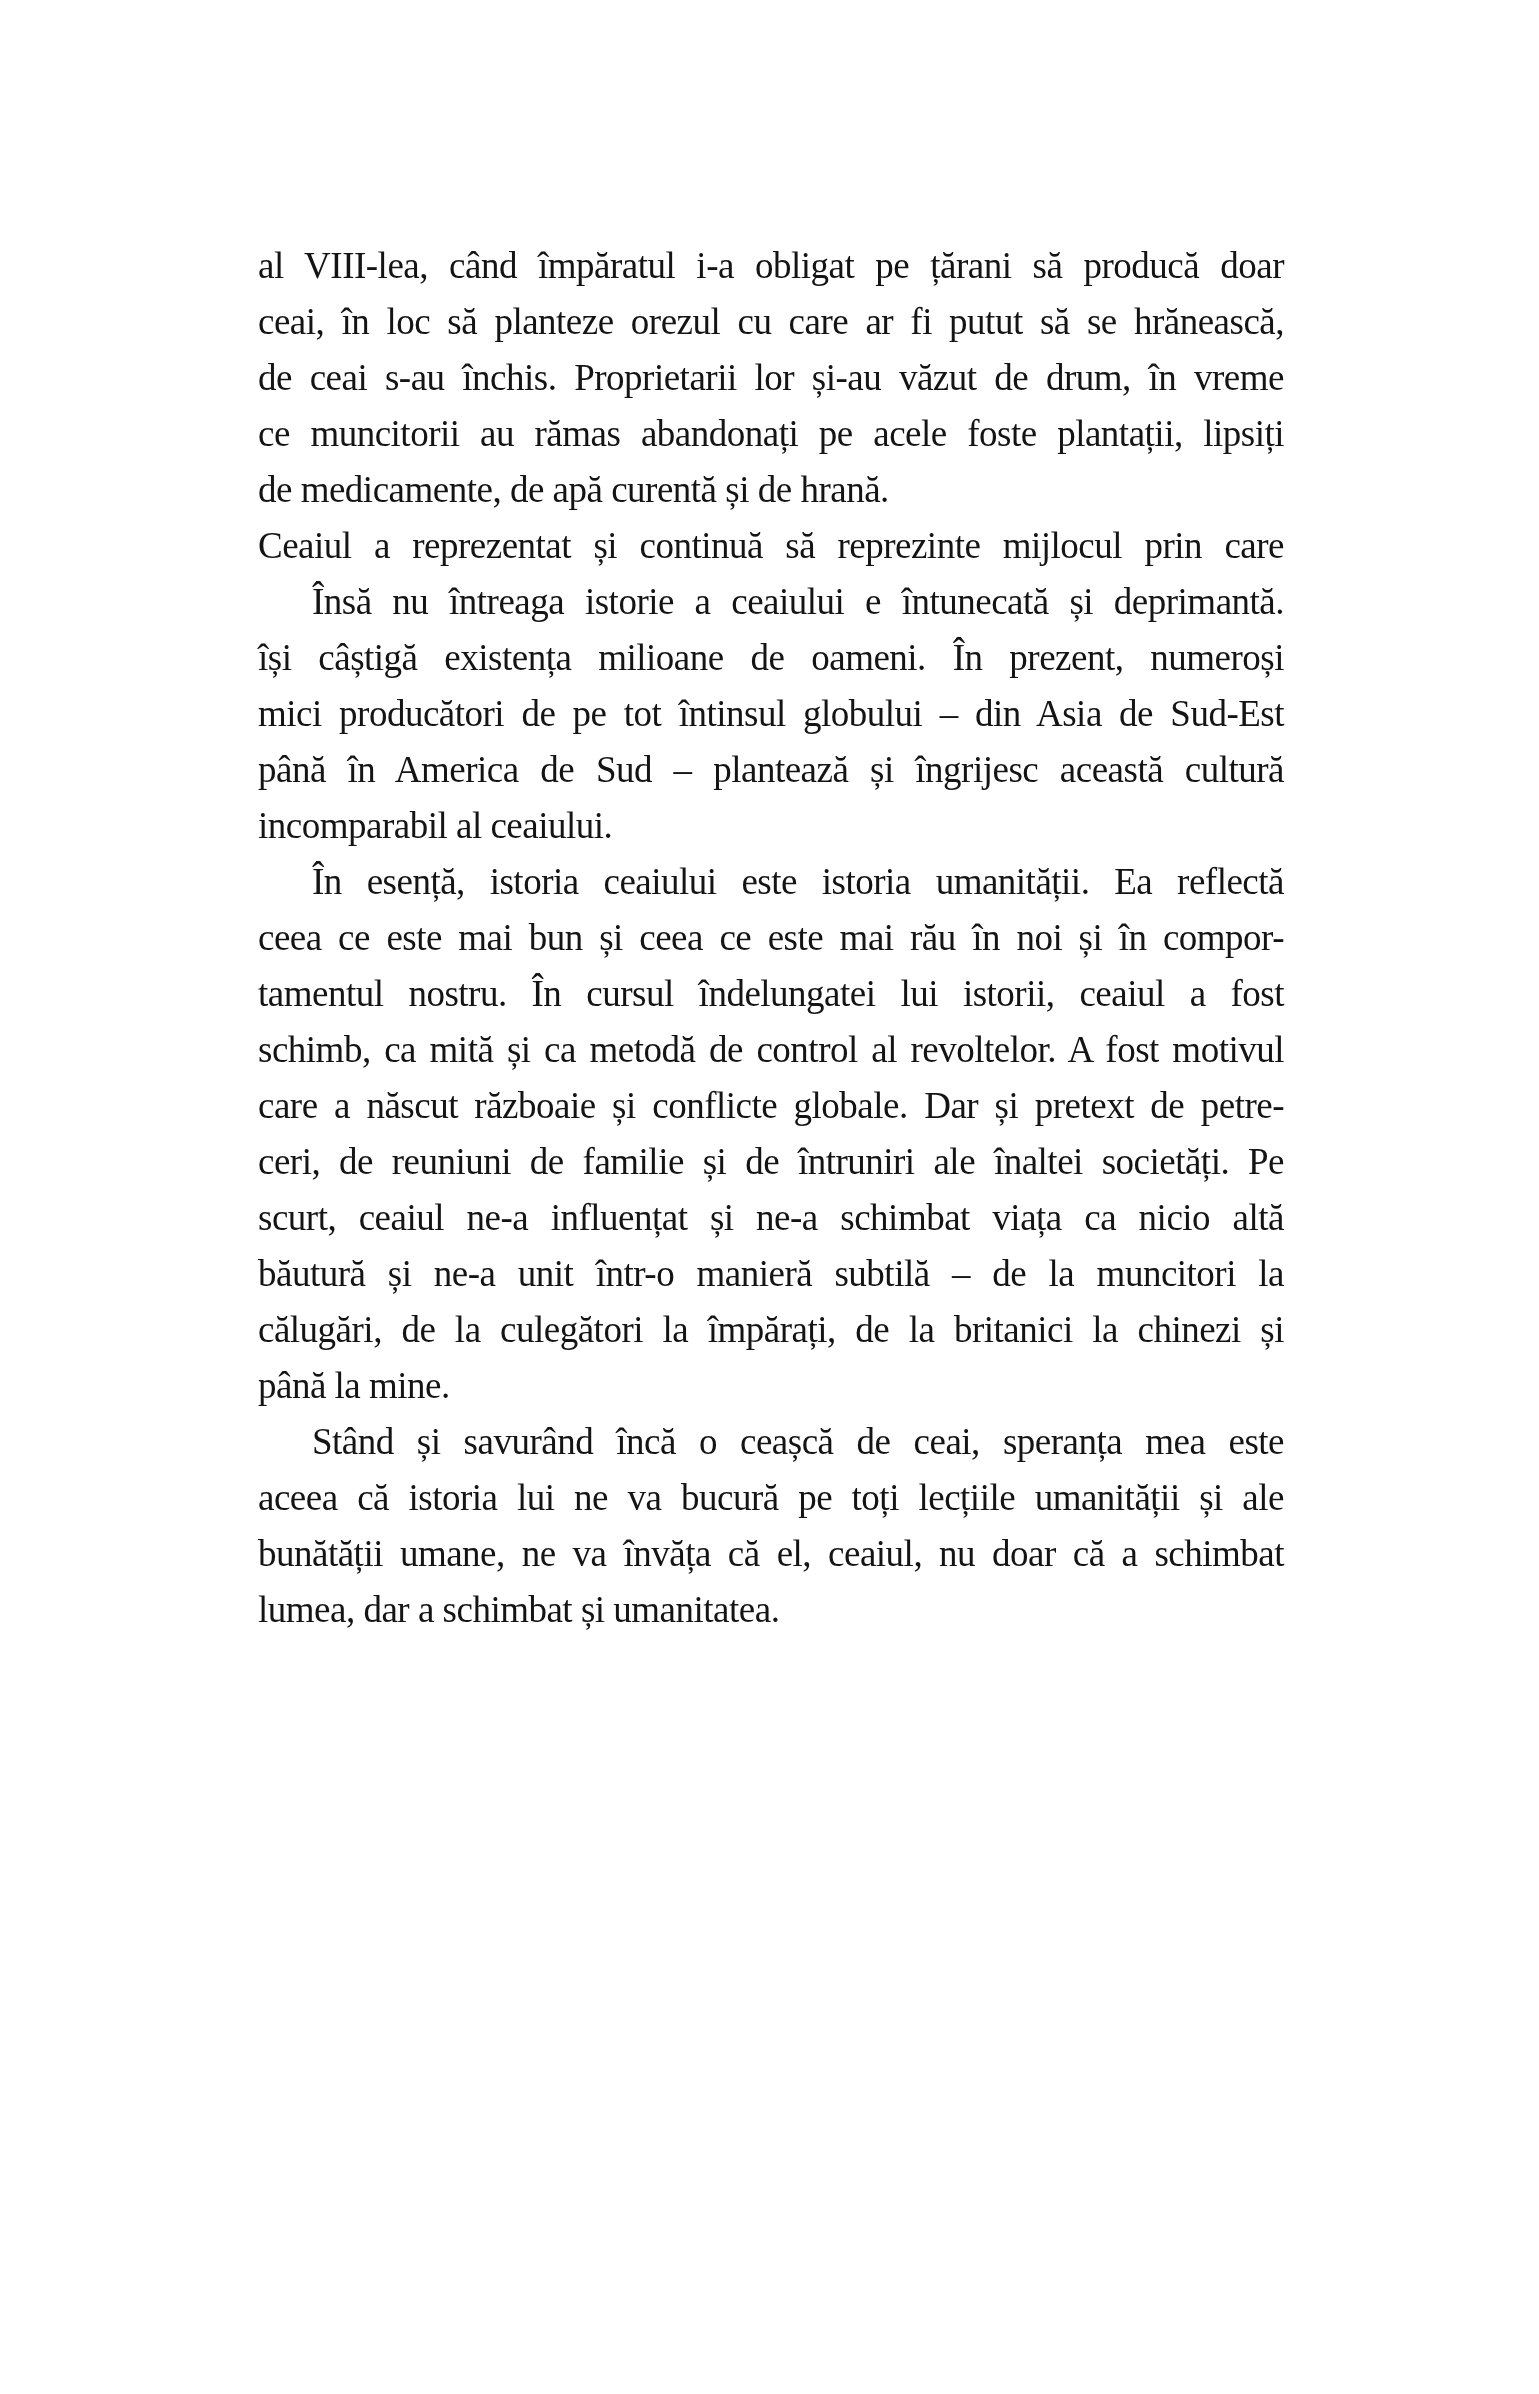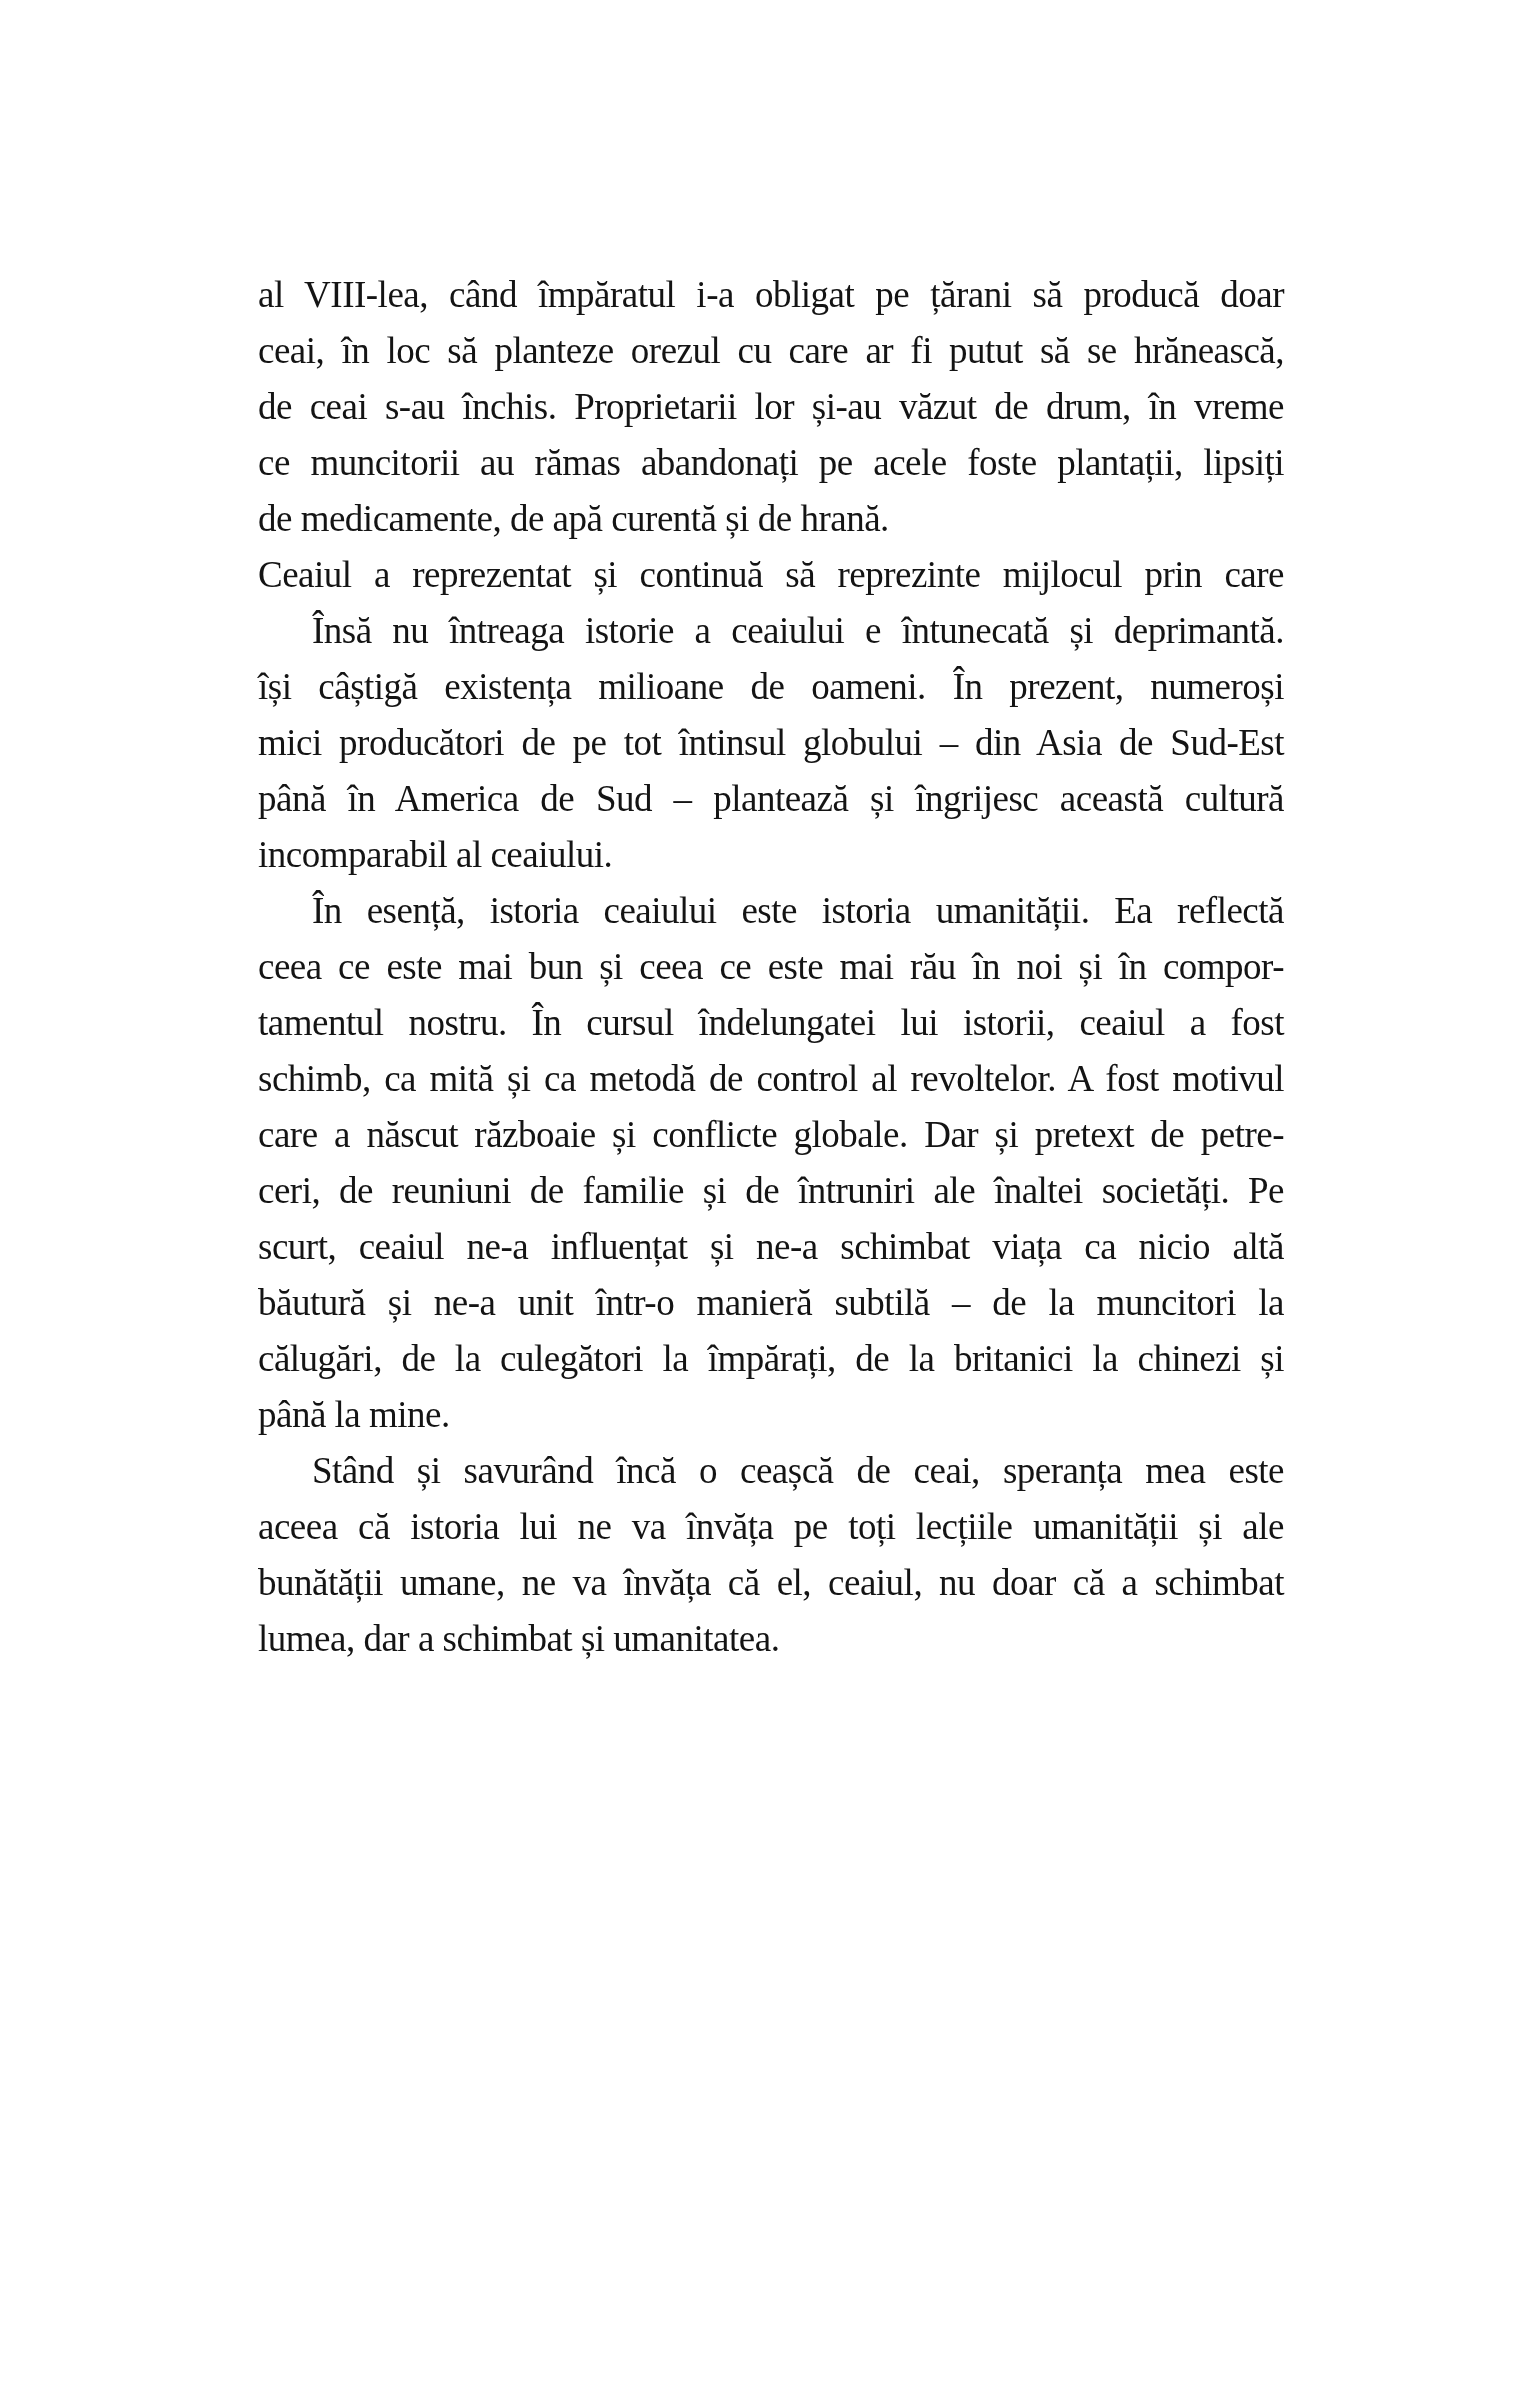--- a/index.html
+++ b/index.html
@@ -17,21 +17,20 @@
   .text-block {
     position: absolute;
     left: 258px;
     top: 238px;
     width: 1026px;
     color: #141414;
     font-family: "Liberation Serif", "DejaVu Serif", serif;
     font-size: 37px;
     line-height: 56px;
     letter-spacing: -0.5px;
-    margin-top: 29px;
   }
   .para {
     margin: 0;
     padding: 0;
   }
   .line {
     text-align: justify;
     text-align-last: justify;
     white-space: normal;
   }
@@ -70,19 +69,19 @@
         <div class="line">schimb, ca mită și ca metodă de control al revoltelor. A fost motivul</div>
         <div class="line">care a născut războaie și conflicte globale. Dar și pretext de petre-</div>
         <div class="line">ceri, de reuniuni de familie și de întruniri ale înaltei societăți. Pe</div>
         <div class="line">scurt, ceaiul ne-a influențat și ne-a schimbat viața ca nicio altă</div>
         <div class="line">băutură și ne-a unit într-o manieră subtilă – de la muncitori la</div>
         <div class="line">călugări, de la culegători la împărați, de la britanici la chinezi și</div>
         <div class="line last">până la mine.</div>
       </div>
       <div class="para">
         <div class="line indent">Stând și savurând încă o ceașcă de ceai, speranța mea este</div>
-        <div class="line">aceea că istoria lui ne va învăța pe toți lecțiile umanității și ale</div>
+        <div class="line">aceea că istoria lui ne va bucură pe toți lecțiile umanității și ale</div>
         <div class="line">bunătății umane, ne va învăța că el, ceaiul, nu doar că a schimbat</div>
         <div class="line last">lumea, dar a schimbat și umanitatea.</div>
       </div>
     </div>
 </div>
 
 
 </body></html>

